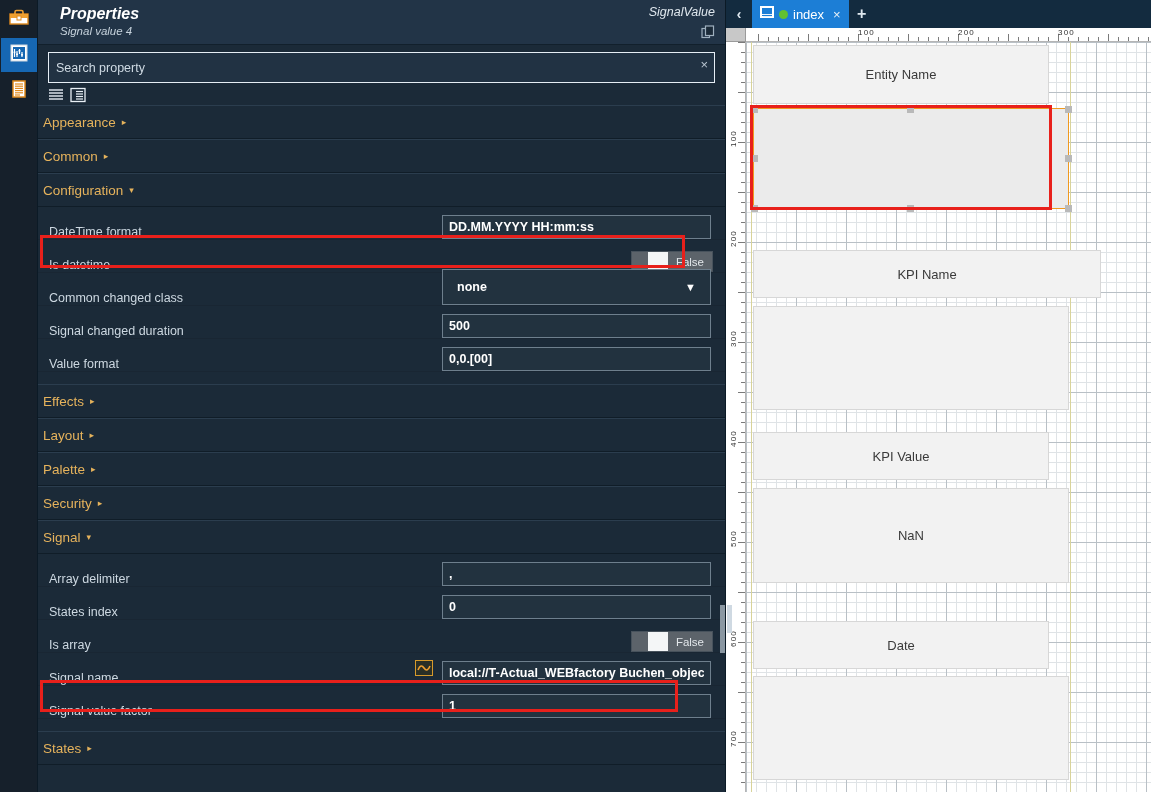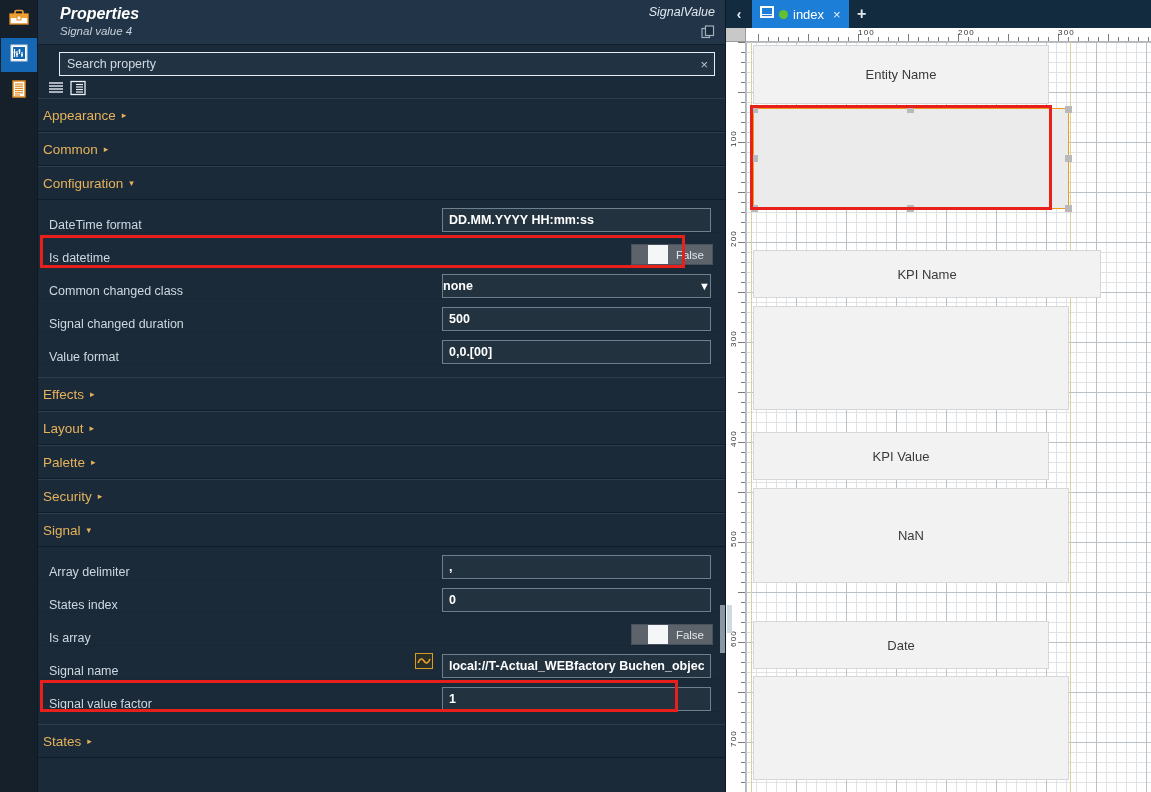--- a/index.html
+++ b/index.html
@@ -57,24 +57,23 @@
     width: 14px; height: 14px;
   }
 
   .search-wrap {
     padding: 7px 10px 0 10px;
     flex: 0 0 auto;
     background: #1b2a38;
   }
   .search-box {
     position: relative;
-    height: 24px;
+    height: 31px;
     border: 1px solid #e6eef5;
     background: #213243;
-    margin-left: 11px;
   }
   .search-box input {
     width: 100%; height: 100%;
     background: transparent; border: 0; outline: none;
     color: #d9e3eb; font-size: 12.5px;
     padding: 0 24px 0 7px;
     font-family: "Liberation Sans", sans-serif;
   }
   .search-box input::placeholder { color: #cfdae3; opacity: 1; }
   .search-clear {
@@ -125,25 +124,25 @@
   .tinput {
     width: 269px; height: 24px;
     background: #22323f;
     border: 1px solid #6e7f8d;
     color: #ffffff; font-size: 12.5px; font-weight: bold;
     padding: 0 6px;
     outline: none;
     font-family: "Liberation Sans", sans-serif;
   }
   .tselect {
-    width: 269px; height: 24px;
+    width: 269px; height: 36px;
     background: #22323f;
     border: 1px solid #6e7f8d;
     color: #ffffff; font-size: 12.5px; font-weight: bold;
-    padding: 0 0;
+    padding: 0 14px;
     display: flex; align-items: center; justify-content: space-between;
     cursor: pointer;
   }
   .caret { font-size: 11px; color: #fff; }
 
   .toggle {
     height: 21px; display: inline-flex; align-items: center;
     border: 1px solid #47525c;
     cursor: pointer;
   }

